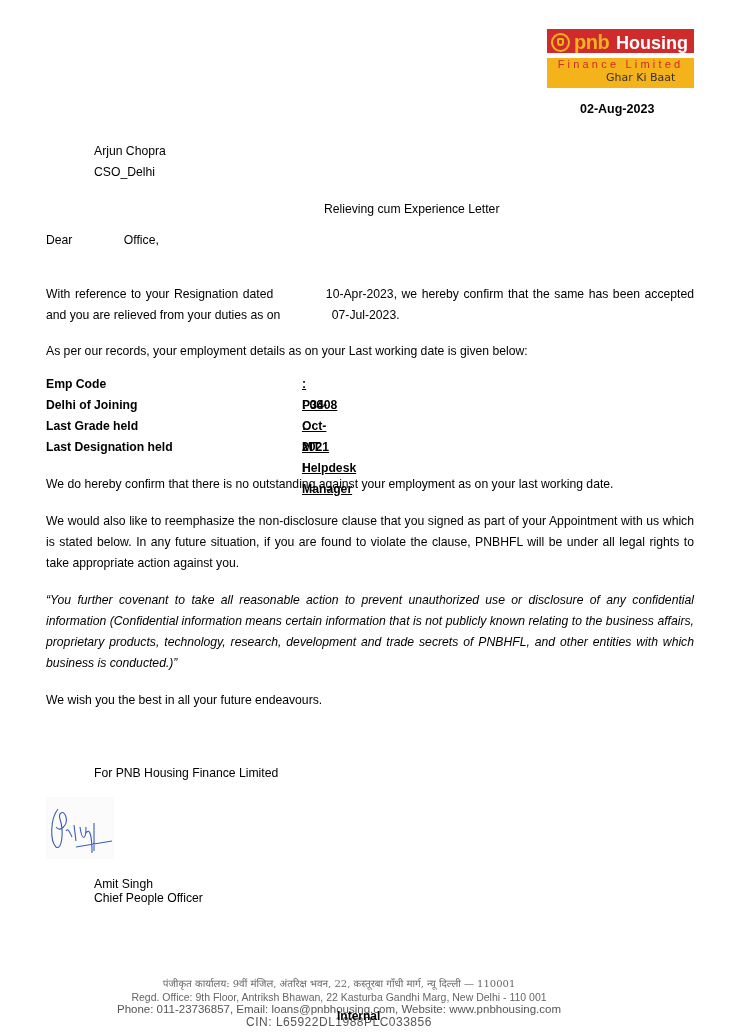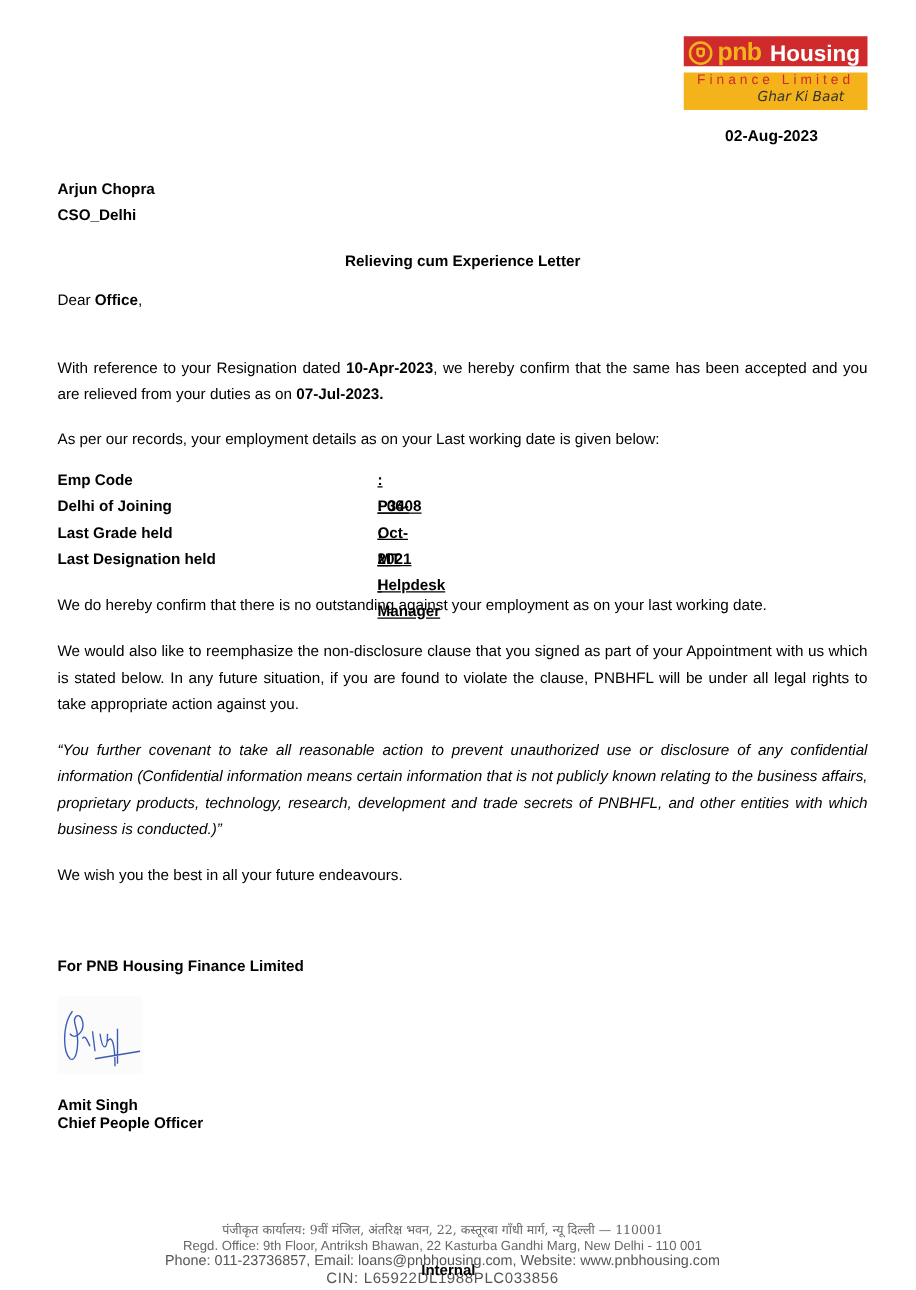--- a/index.html
+++ b/index.html
@@ -1,37 +1,37 @@
 <!DOCTYPE html>
 <html><head>
 <meta charset="utf-8">
 <style>
   html, body { margin:0; padding:0; background:#ffffff; }
   body { width:733px; height:1032px; position:relative; overflow:hidden;
          font-family:"Liberation Sans", sans-serif; color:#000; font-size:12.2px; }
   .abs { position:absolute; }
-  .b { font-weight:bold; }
+  .b { font-weight:normal;margin-left:48px; }
   
   .logo-top { left:547px; top:29px; width:147px; height:24px; background:#cf2b2c; }
   .logo-circle { position:absolute; left:4px; top:4px; width:19px; height:19px; border-radius:50%;
                  border:2px solid #f4b31a; box-sizing:border-box; }
   .logo-circle::after { content:""; position:absolute; left:4px; top:3px; width:7px; height:8px;
                  border:2px solid #f4b31a; border-radius:2px 2px 4px 4px; box-sizing:border-box; }
   .logo-pnb { position:absolute; left:27px; top:2px; font-size:20px; font-weight:bold; color:#f4b31a; letter-spacing:-0.5px; }
   .logo-housing { position:absolute; left:69px; top:4px; font-size:18px; font-weight:bold; color:#fff; }
   .logo-bottom { left:547px; top:58px; width:147px; height:30px; background:#f4b31a; color:#cf2b2c;
                  font-size:11px; letter-spacing:3.2px; line-height:13px; text-align:center; }
-  .tagline { left:606px; top:71px; font-family:"DejaVu Sans", sans-serif; font-size:11px; color:#333; font-style:italic; }
+  .tagline { left:606px; top:71px; font-family:"DejaVu Sans", sans-serif; font-size:11px; color:#333; }
   .date { left:580px; top:102px; font-weight:bold; font-size:12.5px; }
   .para { left:46px; width:648px; line-height:21px; text-align:justify; }
   .italic { font-style:italic; }
   .row { left:46px; line-height:21px; font-weight:bold; }
   .col2 { position:absolute; left:256px;text-decoration:underline; }
   .sig { left:46px; top:797px; width:68px; height:62px; background:#fbfbfb; }
-  .footer { left:15px; width:678px; text-align:center; font-size:11px; color:#666; }
+  .footer { left:0; width:678px; text-align:center; font-size:11px; color:#666; }
   .internal { left:337px; top:1009px; font-size:12px; color:#000;font-weight:bold; }
 </style>
 </head>
 <body>
 
 <div class="abs logo-top">
   <div class="logo-circle"></div>
   <span class="logo-pnb">pnb</span>
   <span class="logo-housing">Housing</span>
 </div>

